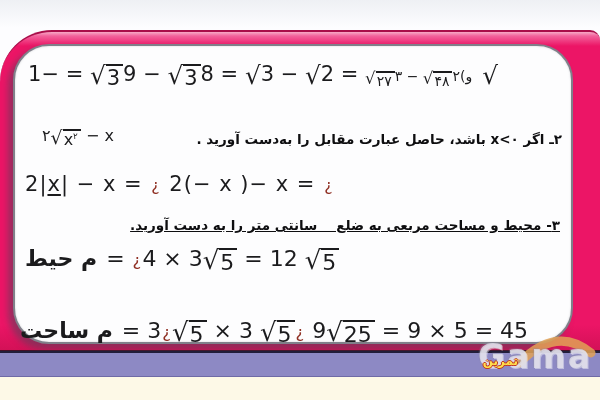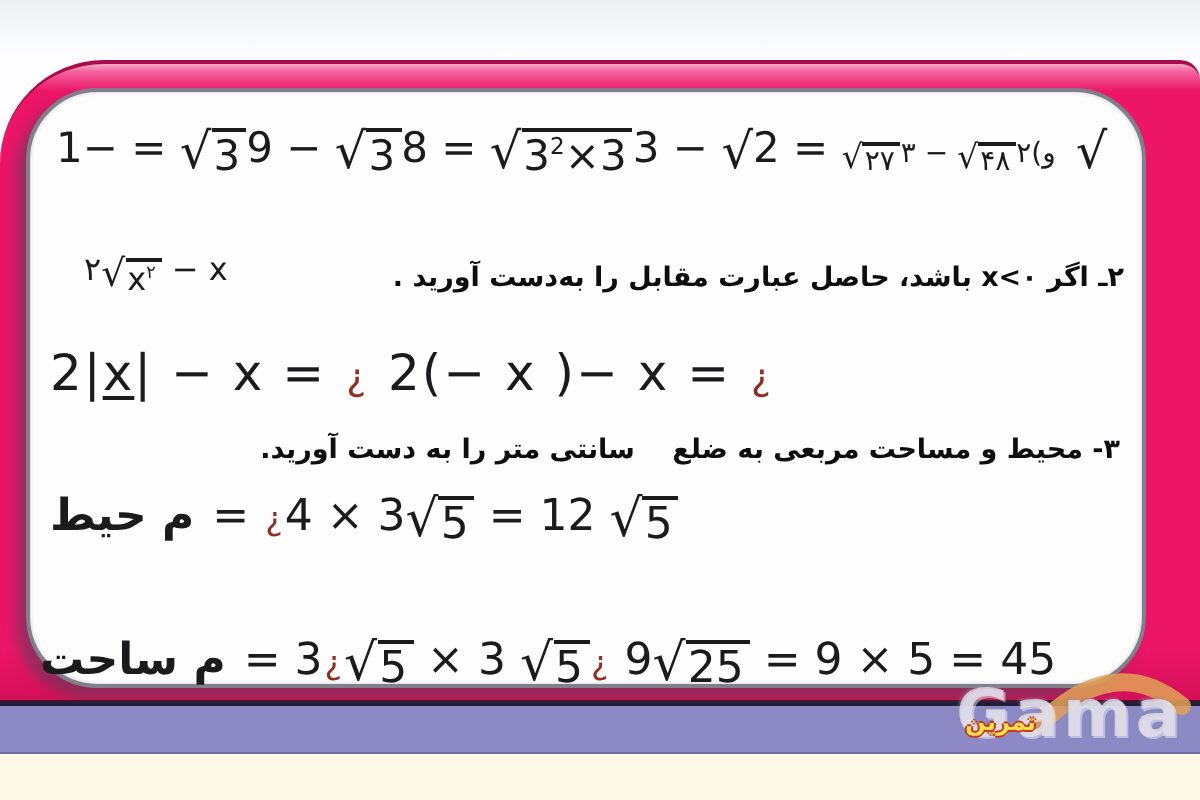--- a/index.html
+++ b/index.html
@@ -15,21 +15,21 @@
     border-radius:52px 10px 0 0;
   }
   .card{
     position:absolute;left:13px;top:44px;width:556px;height:296px;
     background:#fdfdfe;border:2px solid #80808a;border-radius:36px;
     box-shadow:-5px 5px 6px rgba(70,70,88,.5), inset 0 0 2px rgba(120,120,130,.35);
   }
   .line{position:absolute;white-space:nowrap;}
   .m{font-size:22px;color:#1b1b1d;}
   #l1{font-size:21px;}
-  .sol{font-size:25px;letter-spacing:1px;}
+  .sol{font-size:21px;letter-spacing:1px;}
   .mt{display:inline;}
   .fa{font-size:14px;}
   .fa2{font-size:16px;}
   .lb{margin-right:10px;}
   .sup{font-size:.55em;vertical-align:.7em;}
   .ul{text-decoration:underline;text-underline-offset:3px;}
   .q{color:#8f2f23;font-size:.75em;margin:0 1px;}
   .rad{display:inline-flex;align-items:flex-start;vertical-align:-3px;}
   .rs{font-size:1.18em;line-height:.95;}
   .rb{border-top:2px solid currentColor;line-height:1.15;padding:0 3px 0 1px;}
@@ -69,41 +69,40 @@
   <div class="line m" id="l1" style="left:28px;top:62px;"><span class="mt fa lb">و)</span><span class="mt fa">۲</span><span class="rad fa">
         <span class="rs">√</span>
         <span class="rb">۴۸</span>
       </span><span class="mt fa"> − </span><span class="mt fa">۳</span><span class="rad fa">
         <span class="rs">√</span>
         <span class="rb">۲۷</span>
       </span><span class="mt"> = 2</span><span class="rad">
         <span class="rs">√</span>
       </span><span class="mt"> − 3</span><span class="rad">
         <span class="rs">√</span>
-        <span class="rb"><span class="mt">3</span><span class="mt sup">2</span><span class="mt">×3</span></span>
       </span><span class="mt"> = 8</span><span class="rad">
         <span class="rs">√</span>
         <span class="rb">3</span>
       </span><span class="mt"> − 9</span><span class="rad">
         <span class="rs">√</span>
         <span class="rb">3</span>
       </span><span class="mt"> = −1</span><span class="rad">
         <span class="rs">√</span>
       </span></div>
 
   <div class="line m" style="left:42px;top:121px;"><span class="mt fa2">۲</span><span class="rad fa2">
         <span class="rs">√</span>
         <span class="rb"><span class="mt">x</span><span class="mt sup">۲</span></span>
       </span><span class="mt fa2"> − x</span></div>
 
   <div class="ptext" style="right:38px;top:131px;">۲ـ اگر x&lt;۰ باشد، حاصل عبارت مقابل را به‌دست آورید .</div>
 
   <div class="line m sol" style="left:25px;top:172px;"><span class="mt">2</span><span class="mt">|</span><span class="mt ul">x</span><span class="mt">|</span><span class="mt"> − x = </span><span class="mt q">¿</span><span class="mt"> 2(− x )− x = </span><span class="mt q">¿</span></div>
 
-  <div class="ptext" style="right:40px;top:217px;">۳- محیط و مساحت مربعی به ضلع    سانتی متر را به دست آورید.</div>
+  <div class="ptext" style="right:40px;top:217px;text-decoration:underline;">۳- محیط و مساحت مربعی به ضلع    سانتی متر را به دست آورید.</div>
 
   <div class="line m" style="left:25px;top:246px;"><span class="plabel">م حیط</span><span><span class="mt"> = </span><span class="mt q">¿</span><span class="mt">4 × 3</span><span class="rad">
           <span class="rs">√</span>
           <span class="rb">5</span>
         </span><span class="mt"> = 12 </span><span class="rad">
           <span class="rs">√</span>
           <span class="rb">5</span>
         </span></span></div>
 
   <div class="line m" style="left:20px;top:290px;margin-top:28px;"><span class="plabel">م ساحت</span><span><span class="mt"> = 3</span><span class="mt q">¿</span><span class="rad">

